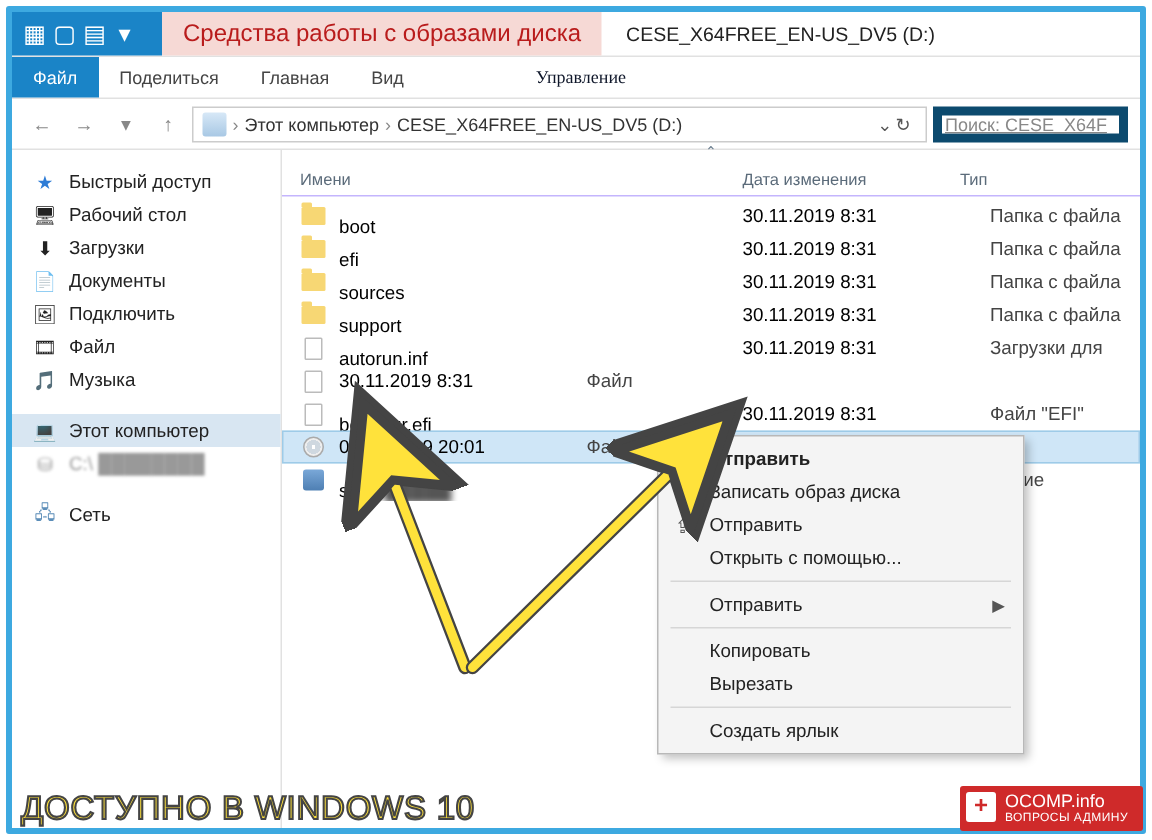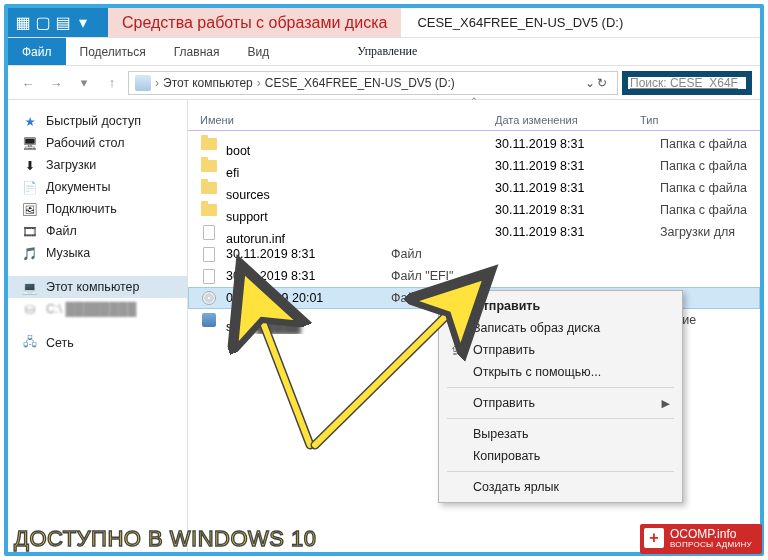--- a/index.html
+++ b/index.html
@@ -229,20 +229,21 @@
             <span class="ricon">
               <span class="file-glyph"></span>
             </span>
             <span class="rdate">30.11.2019 8:31</span>
             <span class="rtype">Файл</span>
           </div>
           <div class="row">
             <span class="ricon">
               <span class="file-glyph"></span>
             </span>
+            <span class="rname">bootmgr.efi</span>
             <span class="rdate">30.11.2019 8:31</span>
             <span class="rtype">Файл "EFI"</span>
           </div>
           <div class="row sel">
             <span class="ricon">
               <span class="disc-glyph"></span>
             </span>
             <span class="rdate">09.02.2019 20:01</span>
             <span class="rtype">Файл образа</span>
           </div>
@@ -275,24 +276,24 @@
     <div class="mi">
       <span>Открыть с помощью...</span>
     </div>
     <div class="msep"></div>
     <div class="mi">
       <span>Отправить</span>
       <span class="arrow">▶</span>
     </div>
     <div class="msep"></div>
     <div class="mi">
+      <span>Копировать</span>
+    </div>
+    <div class="mi">
       <span>Вырезать</span>
-    </div>
-    <div class="mi">
-      <span>Копировать</span>
     </div>
     <div class="msep"></div>
     <div class="mi">
       <span>Создать ярлык</span>
     </div>
   </div>
 
 <svg class="arrow-svg" style="left:0;top:0" width="768" height="560">
   <defs>
     <marker id="ah" markerWidth="14" markerHeight="14" refX="3" refY="6" orient="auto">

